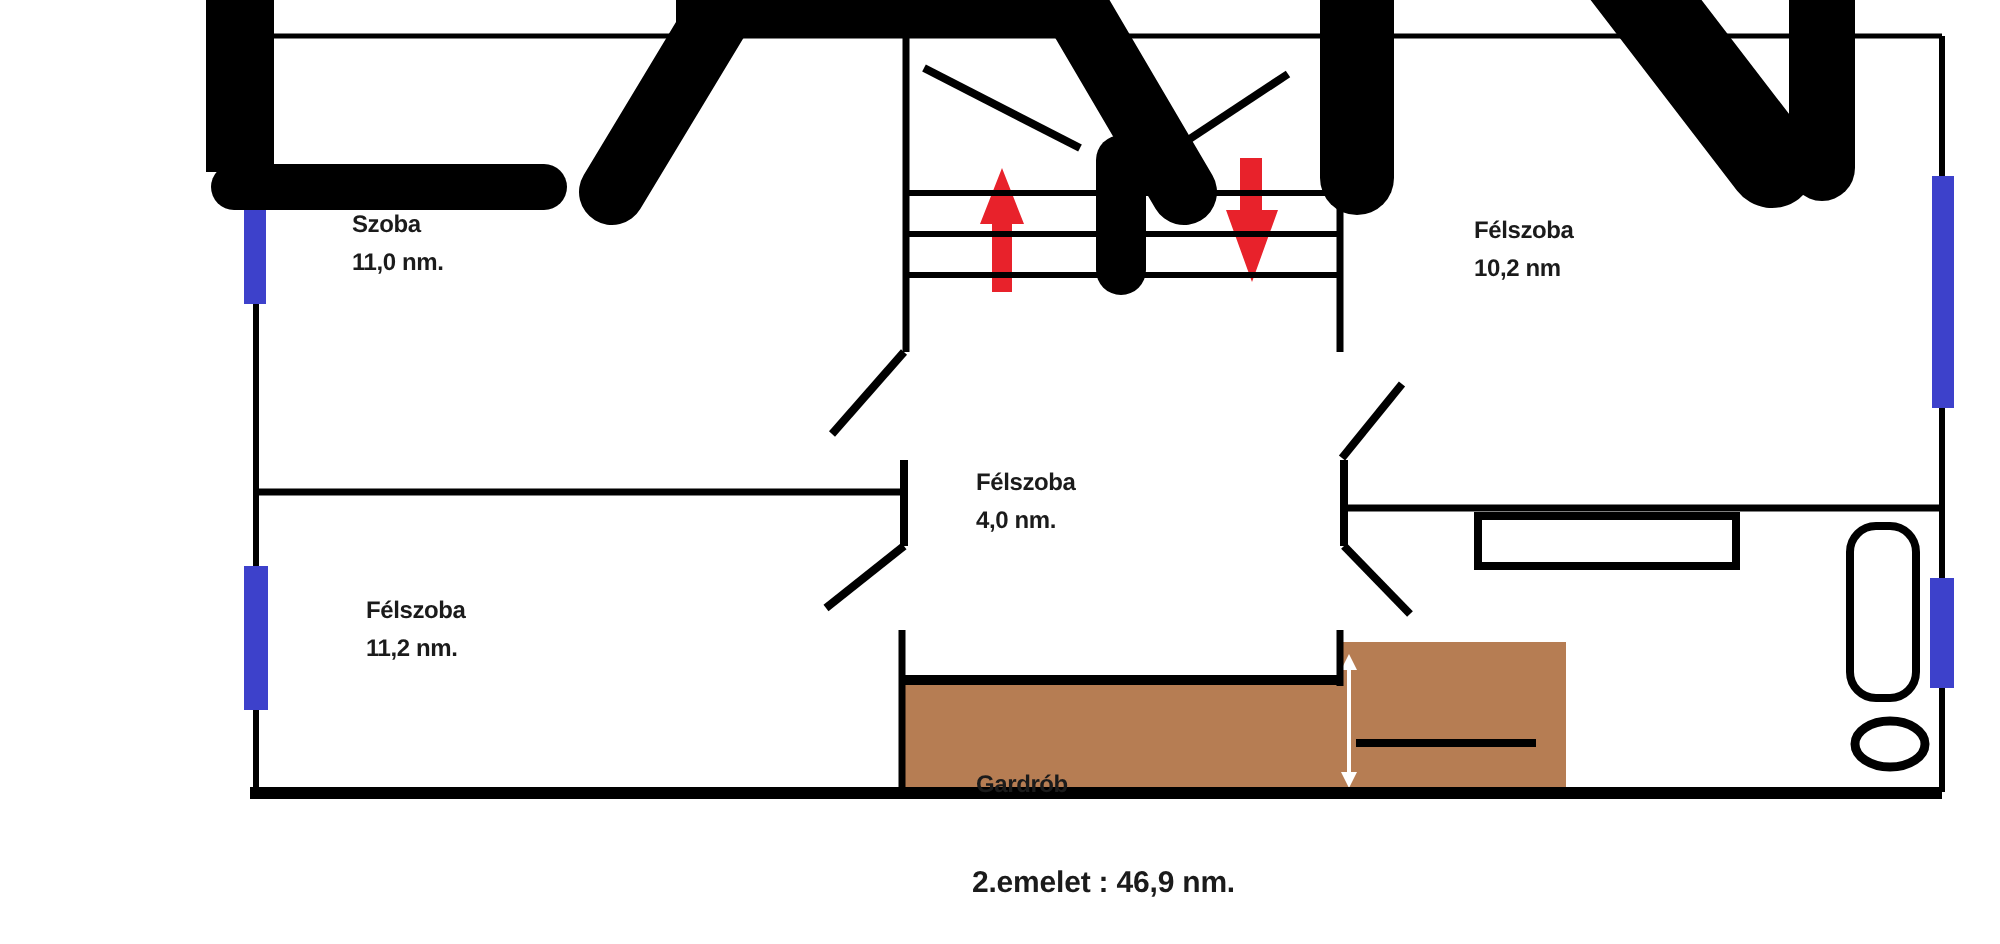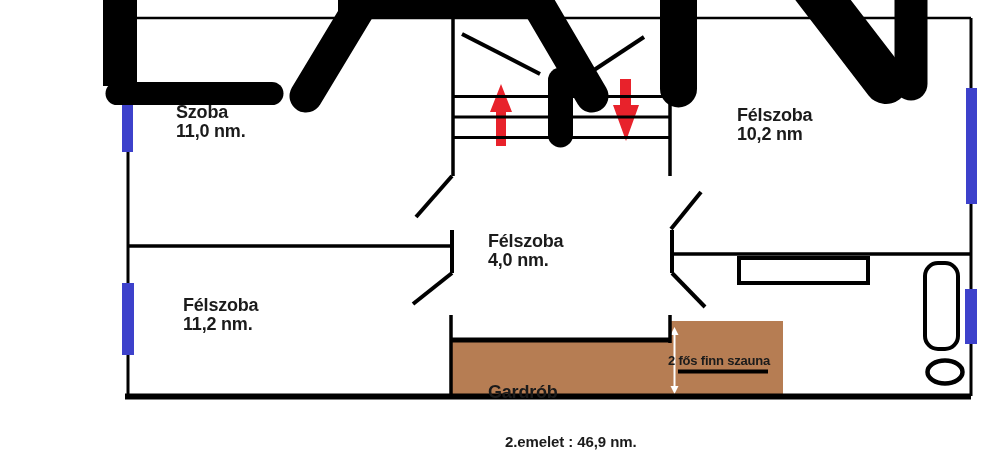--- a/index.html
+++ b/index.html
@@ -8,21 +8,21 @@
     width:1000px;height:472px;
     background:#fff;
     overflow:hidden;
     font-family:"Liberation Sans",sans-serif;
   }
   #plan-svg{position:absolute;left:0;top:0;}
   .label{
     position:absolute;
     font-weight:700;
     color:#1b1b1b;
-    font-size:18px;
+    font-size:12px;
     line-height:19px;
     letter-spacing:-0.2px;
     white-space:nowrap;
   }
   .label span{display:block;}
   .small{font-size:13px;}
   .footer-text{font-size:15px;letter-spacing:-0.1px;}
 </style>
 </head>
 <body>
@@ -124,22 +124,19 @@
   <div class="label" style="left:183px;top:296px">
     <span>Félszoba</span>
     <span>11,2 nm.</span>
   </div>
 
 
   <div class="label" style="left:488px;top:383px">
     <span>Gardrób</span>
   </div>
 
-  <div class="label small" style="left:668px;top:351px">
-    <span>2 fős finn szauna</span>
-  </div>
 
 
-  <div class="label footer-text" style="left:505px;top:432px">
+  <div class="label footer-text" style="left:486px;top:432px">
     <span>2.emelet : 46,9 nm.</span>
   </div>
 
 </div>
 
 </body></html>

